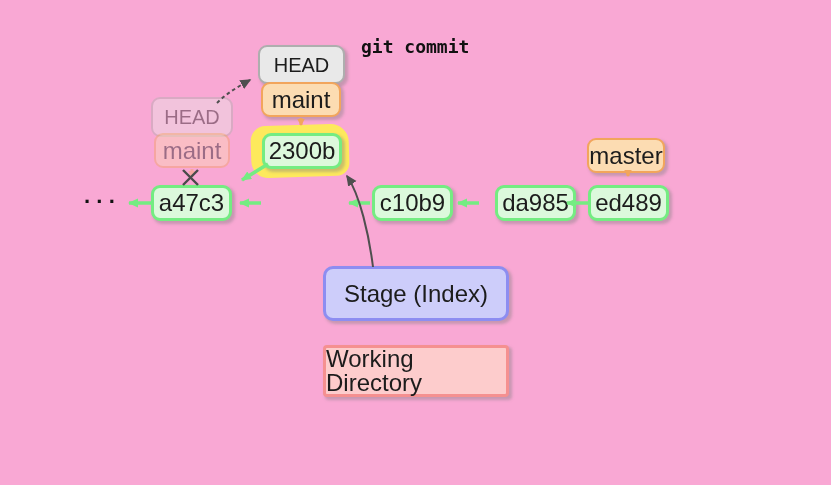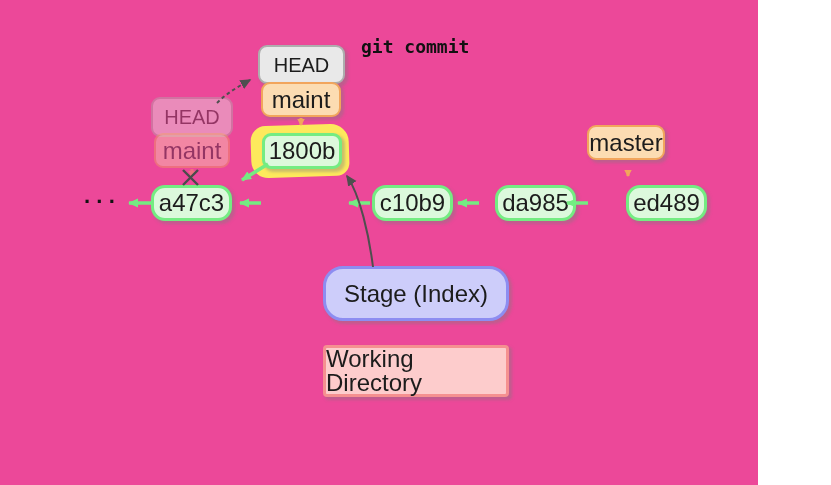--- a/index.html
+++ b/index.html
@@ -1,44 +1,44 @@
 <!DOCTYPE html>
 <html style="--green-border: #74ec82; --green-fill: #dcf9dc; --orange-border: #f2a55c; --orange-fill: #fcdcb2; --gray-border: #aeaeae; --gray-fill: #e9e9e9; --yellow-highlight: #fde95c; --stage-border: #8d8df1; --stage-fill: #cdcdfa; --working-border: #f59090; --working-fill: #fdcccc; --arrow-dark: #4f4f4f; --text: #1c1c1c;"><head>
 <meta charset="utf-8">
 <style>
   html,body{margin:0;padding:0;background:#fff;}
   #canvas{
-    position:relative;width:758px;height:485px;background:#ec4899;overflow:hidden;
+    position:relative;width:831px;height:485px;background:#f9a8d4;overflow:hidden;
     font-family:"Liberation Sans",sans-serif;color:var(--text,#1c1c1c);
   }
   .node{
     position:absolute;display:flex;align-items:center;justify-content:center;
     box-sizing:border-box;border-radius:9px;font-size:24px;line-height:1;
     box-shadow:2.5px 2.5px 3px rgba(125,125,125,.40);
   }
   .green{background:var(--green-fill);border:3px solid var(--green-border);}
   .orange{background:var(--orange-fill);border:2.5px solid var(--orange-border);}
   .gray{background:var(--gray-fill);border:2px solid var(--gray-border);}
-  .stage{background:var(--stage-fill);border:3.5px solid var(--stage-border);border-radius:20px;}
+  .stage{background:var(--stage-fill);border:3.5px solid var(--stage-border);border-radius:10px;}
   .working{background:var(--working-fill);border:3.5px solid var(--working-border);border-radius:4px;}
   .ghost{opacity:.42;box-shadow:none;}
   .blob{
     position:absolute;left:251px;top:125px;width:98px;height:52px;
     background:var(--yellow-highlight);border-radius:15px 18px 13px 17px;
     transform:rotate(-1.8deg);box-shadow:none;
   }
   
   .ghost-head{left:151px;top:97px;width:82px;height:40px;font-size:20px;z-index:1;}
   .ghost-maint{left:154px;top:133px;width:76px;height:35px;z-index:2;}
   .head-box{left:258px;top:45px;width:87px;height:39px;font-size:20px;z-index:2;}
   .maint-box{left:261px;top:82px;width:80px;height:35px;z-index:3;}
   .new-commit{left:262px;top:133px;width:80px;height:36px;z-index:2;}
-  .commit{top:185px;width:81px;height:36px;z-index:2;border-radius:14px;}
-  .c0{left:151px;} .c1{left:261px;} .c2{left:364px;margin-left:8px;} .c3{left:495px;} .c4{left:588px;margin-left:38px;}
-  .master-box{left:587px;top:125px;width:78px;height:35px;z-index:2;}
+  .commit{top:185px;width:81px;height:36px;z-index:2;}
+  .c0{left:151px;} .c1{left:261px;} .c2{left:364px;margin-left:8px;} .c3{left:495px;} .c4{left:588px;}
+  .master-box{left:587px;top:138px;width:78px;height:35px;z-index:2;}
   .stage-box{left:323px;top:266px;width:186px;height:55px;z-index:2;}
   .working-box{left:323px;top:345px;width:186px;height:52px;z-index:2;}
   .cmd{
     position:absolute;left:361px;top:36px;font-family:"DejaVu Sans Mono",monospace;
     font-weight:bold;font-size:18px;color:#111;
   }
   .dots{
     position:absolute;left:84px;top:191px;font-size:22px;font-weight:bold;
     letter-spacing:5px;color:#111;line-height:1;
   }
@@ -59,21 +59,21 @@
   <div class="cmd">git commit</div>
 
   <div class="node gray ghost ghost-head">HEAD</div>
   <div class="node orange ghost ghost-maint">maint</div>
 
   <div class="node gray head-box">HEAD</div>
   <div class="node orange maint-box">maint</div>
 
   <div class="blob"></div>
 
-  <div class="node green new-commit">1800b</div>
+  <div class="node green new-commit">2300b</div>
 
   <div class="dots">···</div>
 
   <div class="node green commit c0">a47c3</div>
   <div class="node green commit c2">c10b9</div>
   <div class="node green commit c3">da985</div>
   <div class="node green commit c4">ed489</div>
 
   <div class="node orange master-box">master</div>
 

